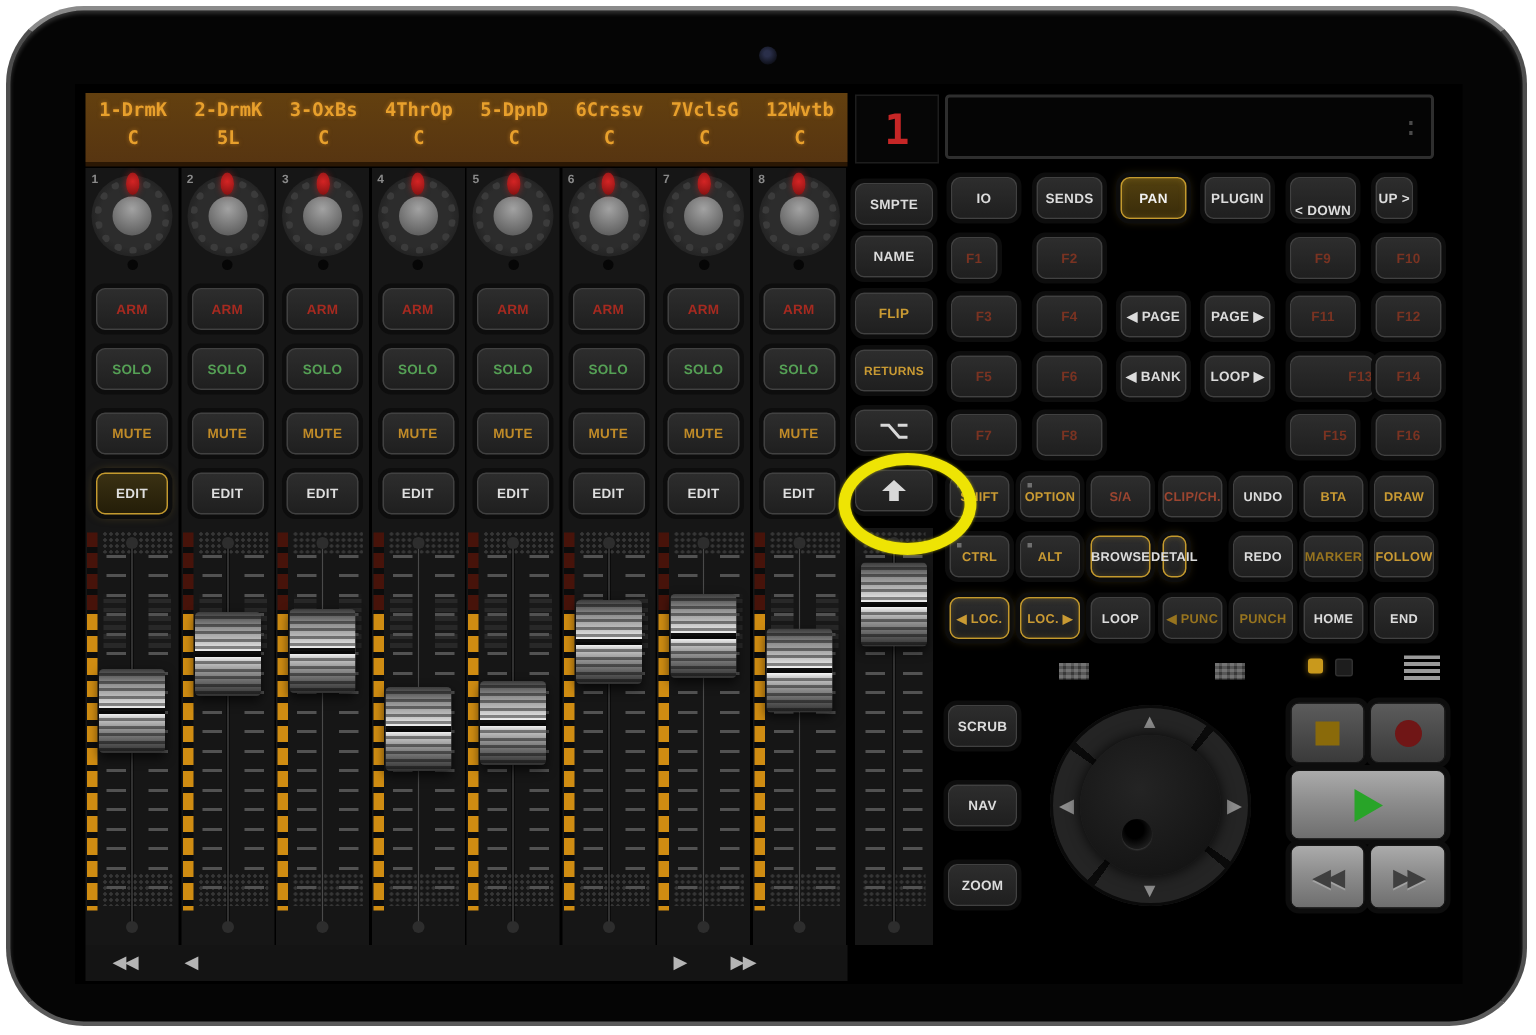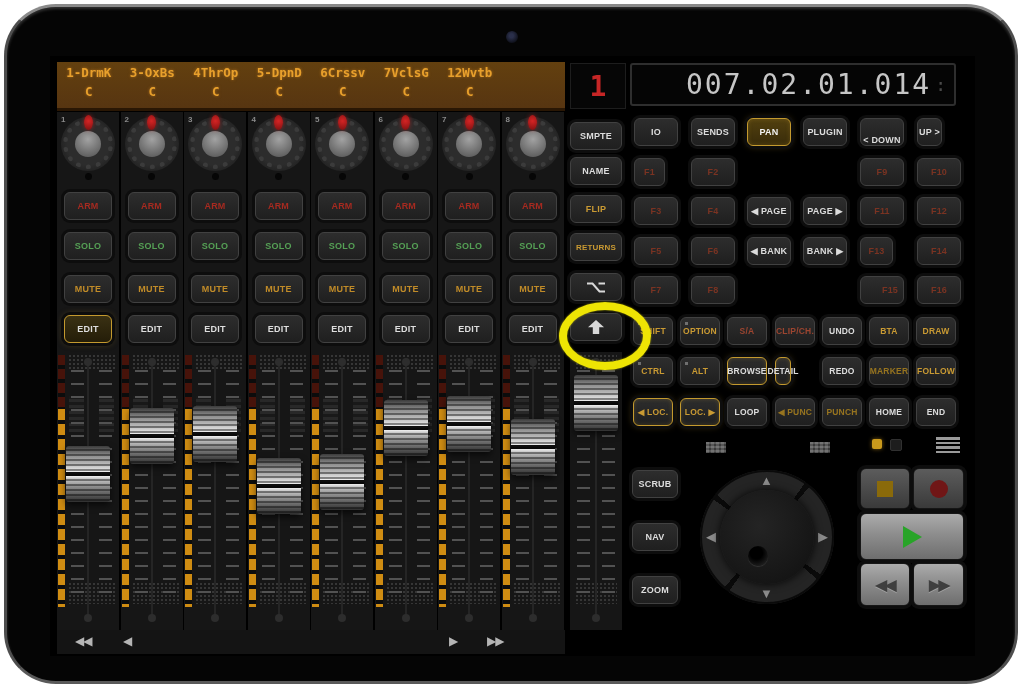--- a/index.html
+++ b/index.html
@@ -134,20 +134,24 @@
 
   <div class="screen">
 
     <div class="lcd">
 
         <div class="lcd-col">
           <div class="lcd-name">1-DrmK</div>
           <div class="lcd-pan">C</div>
         </div>
 
+        <div class="lcd-col">
+          <div class="lcd-name">2-DrmK</div>
+          <div class="lcd-pan">5L</div>
+        </div>
 
         <div class="lcd-col">
           <div class="lcd-name">3-OxBs</div>
           <div class="lcd-pan">C</div>
         </div>
 
         <div class="lcd-col">
           <div class="lcd-name">4ThrOp</div>
           <div class="lcd-pan">C</div>
         </div>
@@ -171,21 +175,20 @@
           <div class="lcd-name">12Wvtb</div>
           <div class="lcd-pan">C</div>
         </div>
       </div>
 
     <div class="assign">
       <span>1</span>
     </div>
 
     <div class="timecode">
-      <span class="tc-val">007.02.01.014</span>
       <span class="tc-colon">:</span>
     </div>
 
     <div class="strips">
 
         <div class="strip" style="left: 0px;">
           <div class="knob-cell">
             <span class="ch-num">1</span>
             <div class="knob">
               <div class="knob-led"></div>
@@ -591,24 +594,24 @@
 
         <div class="btn t-red-dim" style="left: 641px; top: 181px; width: 44px;">
           <span>F6</span>
         </div>
 
         <div class="btn t-white" style="left: 697px; top: 181px; width: 44px;">
           <span>◀ BANK</span>
         </div>
 
         <div class="btn t-white" style="left: 753px; top: 181px; width: 44px;">
-          <span>BANK ▶</span>
-        </div>
-
-        <div class="btn t-red-dim" style="left: 810px; top: 181px; width: 33px;">
+          <span>LOOP ▶</span>
+        </div>
+
+        <div class="btn t-red-dim" style="left: 810px; top: 181px; width: 56px; justify-content: flex-end;">
           <span>F13</span>
         </div>
 
         <div class="btn t-red-dim" style="left: 867px; top: 181px; width: 44px;">
           <span>F14</span>
         </div>
 
         <div class="btn t-red-dim" style="left: 584px; top: 220px; width: 44px;">
           <span>F7</span>
         </div>

